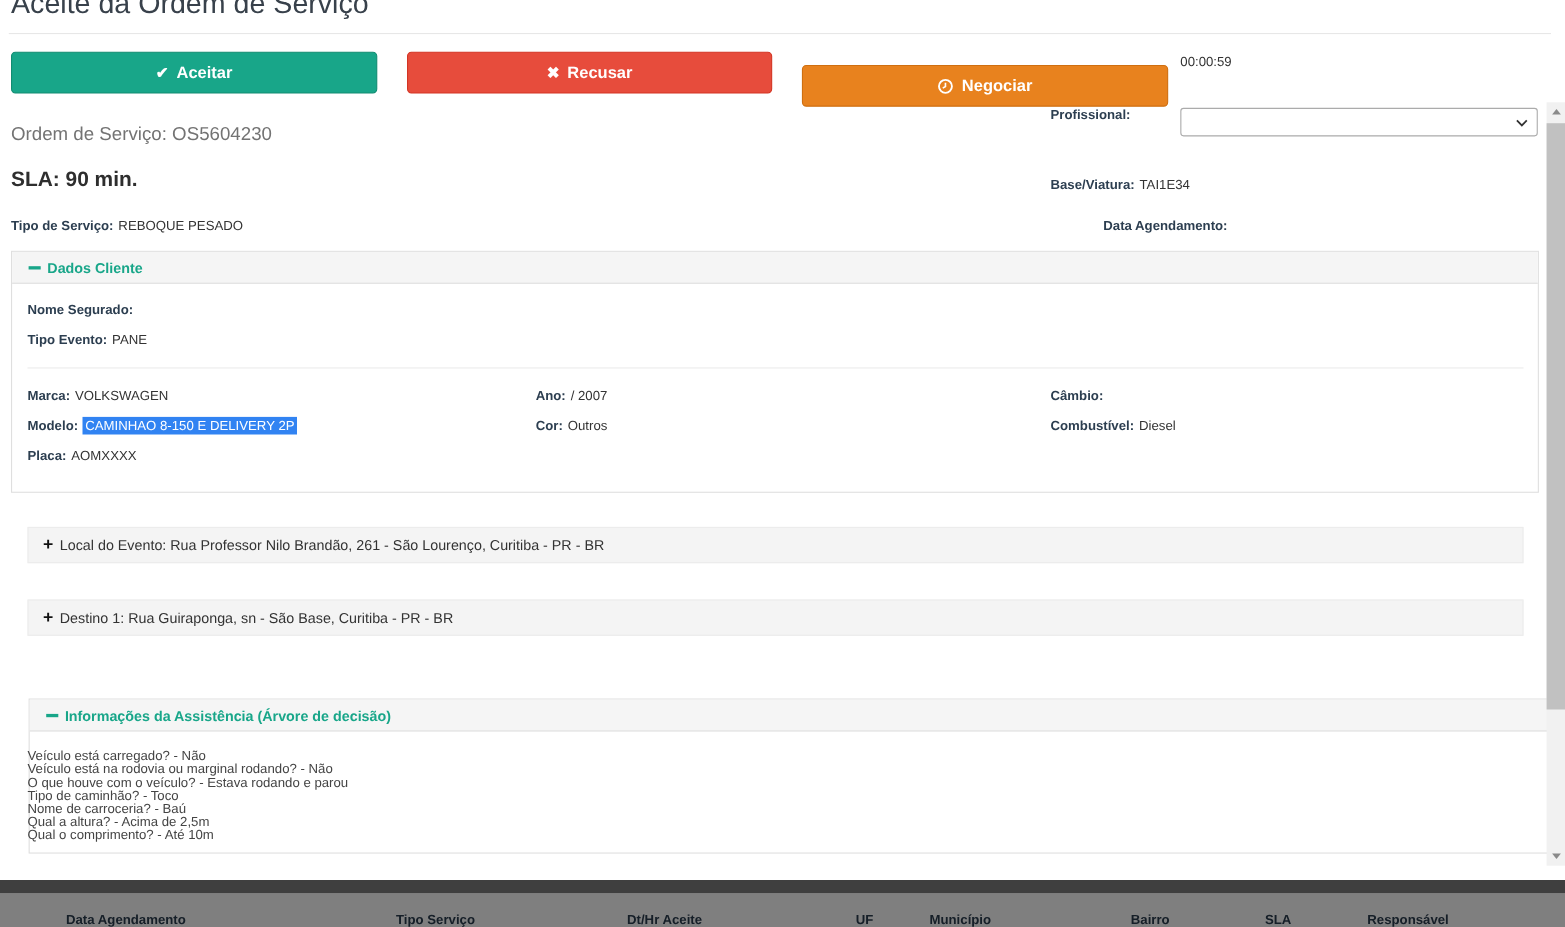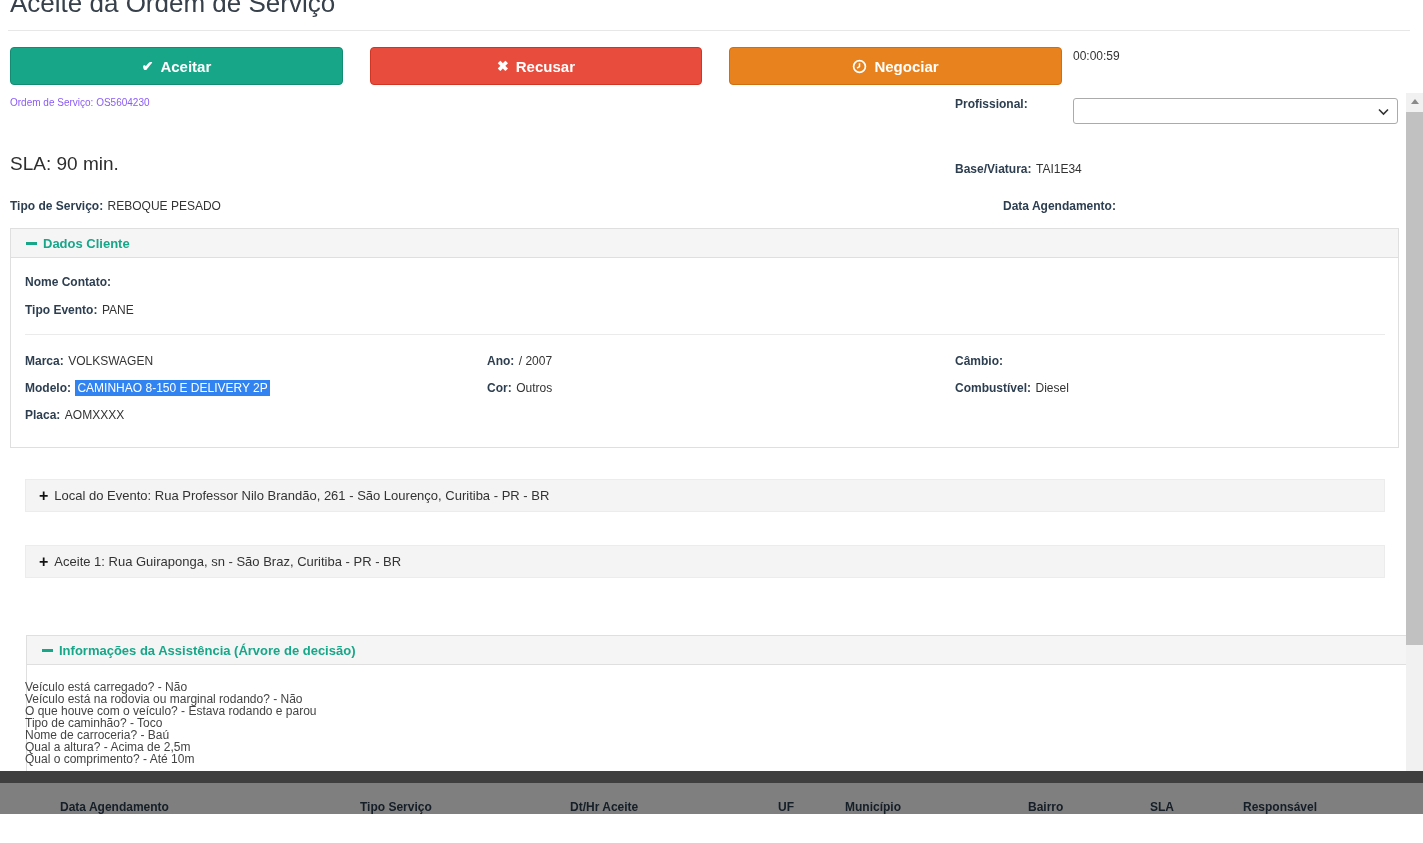--- a/index.html
+++ b/index.html
@@ -7,37 +7,37 @@
   body { font-family:"Liberation Sans", sans-serif; }
   .screen { position:relative; width:1423px; height:843px; background:#fff; overflow:hidden; }
 
   .page-title { position:absolute; left:10px; top:-12px; font-size:26px; font-weight:400; color:#38414b; white-space:nowrap; }
   .top-rule { position:absolute; left:8px; top:30px; width:1402px; height:1px; background:#e7e7e7; }
 
   .btn { position:absolute; top:47px; height:38px; border-radius:4px; color:#fff; font-weight:bold; font-size:15px;
          display:flex; align-items:center; justify-content:center; gap:7px; cursor:pointer; border:1px solid transparent; }
   .btn-accept   { left:10px;  width:333px; background:#18a689; border-color:#128c72; }
   .btn-refuse   { left:370px; width:332px; background:#e74c3c; border-color:#d33524; }
-  .btn-negotiate{ left:729px; width:333px; background:#e8821e; border-color:#cf6f10; }
+  .btn-negotiate{ left:729px; width:333px; background:#e8821e; border-color:#cf6f10;margin-top:12px; }
   .btn .glyph { font-size:14px; line-height:1; }
 
   .timer { position:absolute; left:1073px; top:49px; font-size:12px; color:#333; }
 
-  .order-line { position:absolute; left:10px; top:97px; font-size:10px; color:#8b5cf6; }
+  .order-line { position:absolute; left:10px; top:112px; font-size:17px; color:#737373; }
 
   .lbl { font-weight:bold; font-size:12px; color:#2c3e50; }
   .val { font-weight:normal; font-size:12px; color:#333;margin-top:39px; }
   .field { position:absolute; white-space:nowrap; }
 
   .prof-label { position:absolute; left:955px; top:97px; }
   .select-wrap { position:absolute; left:1073px; top:98px; width:325px; height:26px; border:1px solid #ababab;
                  border-radius:3px; background:#fff; display:flex; align-items:center; cursor:pointer; }
   .select-wrap svg { position:absolute; right:8px; top:9px; }
 
-  .sla { position:absolute; left:10px; top:153px; font-size:19px; font-weight:normal; color:#2e2e2e; }
+  .sla { position:absolute; left:10px; top:153px; font-size:19px; font-weight:bold; color:#2e2e2e; }
 
   .panel { position:absolute; left:10px; width:1389px; background:#fff; border:1px solid #dfdfdf; }
   .panel-header { height:29px; background:#f5f5f5; border-bottom:1px solid #dfdfdf; display:flex; align-items:center;
                   padding-left:15px; cursor:pointer; }
   .panel-title { color:#18a689; font-weight:bold; font-size:13px; }
   .minus-dash { display:inline-block; width:11px; height:3px; background:#18a689; margin-right:6px; }
 
   .bar { position:absolute; left:25px; width:1360px; height:33px; background:#f4f4f4; border:1px solid #ececec;
          display:flex; align-items:center; padding-left:13px; cursor:pointer; font-size:13px; color:#333; }
   .plus { font-weight:bold; font-size:16px; color:#111; margin-right:6px; line-height:1; }
@@ -50,21 +50,21 @@
 
   
   .scrollbar { position:absolute; left:1406px; top:93px; width:17px; height:694px; background:#f1f1f1; }
   .scroll-btn { position:absolute; left:0; width:17px; height:17px; display:flex; align-items:center; justify-content:center; cursor:pointer; }
   .scroll-btn.up { top:0; } .scroll-btn.down { bottom:0; }
   .tri-up   { width:0; height:0; border-left:4px solid transparent; border-right:4px solid transparent; border-bottom:5px solid #8a8a8a; }
   .tri-down { width:0; height:0; border-left:4px solid transparent; border-right:4px solid transparent; border-top:5px solid #8a8a8a; }
   .scroll-thumb { position:absolute; left:0; top:19px; width:17px; height:533px; background:#c1c1c1; cursor:pointer; }
 
   
-  .backdrop-area { position:absolute; left:0; top:771px; width:1423px; height:43px; overflow:hidden; }
+  .backdrop-area { position:absolute; left:0; top:800px; width:1423px; height:43px; overflow:hidden; }
   .behind-strip { height:12px; background:#7e7e7e; }
   .behind-table { position:relative; height:31px; background:#fff; }
   .behind-table span { position:absolute; top:17px; font-size:12px; font-weight:bold; color:#2c3e50; white-space:nowrap; }
   .backdrop-area::after { content:""; position:absolute; left:0; top:0; right:0; bottom:0; background:rgba(0,0,0,0.5); }
 </style>
 </head>
 <body>
 
 <div class="screen">
 
@@ -116,21 +116,21 @@
     <span class="lbl">Data Agendamento:</span> <span class="val"></span>
   </div>
 
   <div class="panel" style="top:228px; height:220px;">
     <div class="panel-header">
       <span class="minus-dash"></span>
       <span class="panel-title">Dados Cliente</span>
     </div>
   </div>
   <div class="field" style="left:25px; top:272px;">
-    <span class="lbl">Nome Contato:</span> <span class="val"></span>
+    <span class="lbl">Nome Segurado:</span> <span class="val"></span>
   </div>
   <div class="field" style="left:25px; top:300px;">
     <span class="lbl">Tipo Evento:</span> <span class="val">PANE</span>
   </div>
   <div class="inner-divider"></div>
 
   <div class="field" style="left:25px; top:351px;">
     <span class="lbl">Marca:</span> <span class="val">VOLKSWAGEN</span>
   </div>
   <div class="field" style="left:487px; top:351px;">
@@ -153,21 +153,21 @@
   <div class="field" style="left:25px; top:405px;">
     <span class="lbl">Placa:</span> <span class="val">AOMXXXX</span>
   </div>
 
   <div class="bar" style="top:479px;">
     <span class="plus">+</span>
     <span>Local do Evento: Rua Professor Nilo Brandão, 261 - São Lourenço, Curitiba - PR - BR</span>
   </div>
   <div class="bar" style="top:545px;">
     <span class="plus">+</span>
-    <span>Aceite 1: Rua Guiraponga, sn - São Braz, Curitiba - PR - BR</span>
+    <span>Destino 1: Rua Guiraponga, sn - São Base, Curitiba - PR - BR</span>
   </div>
 
   <div class="panel" style="top:635px; height:141px;margin-left:16px;">
     <div class="panel-header">
       <span class="minus-dash"></span>
       <span class="panel-title">Informações da Assistência (Árvore de decisão)</span>
     </div>
   </div>
   <div class="assist-body">
     <div>Veículo está carregado? - Não</div>

